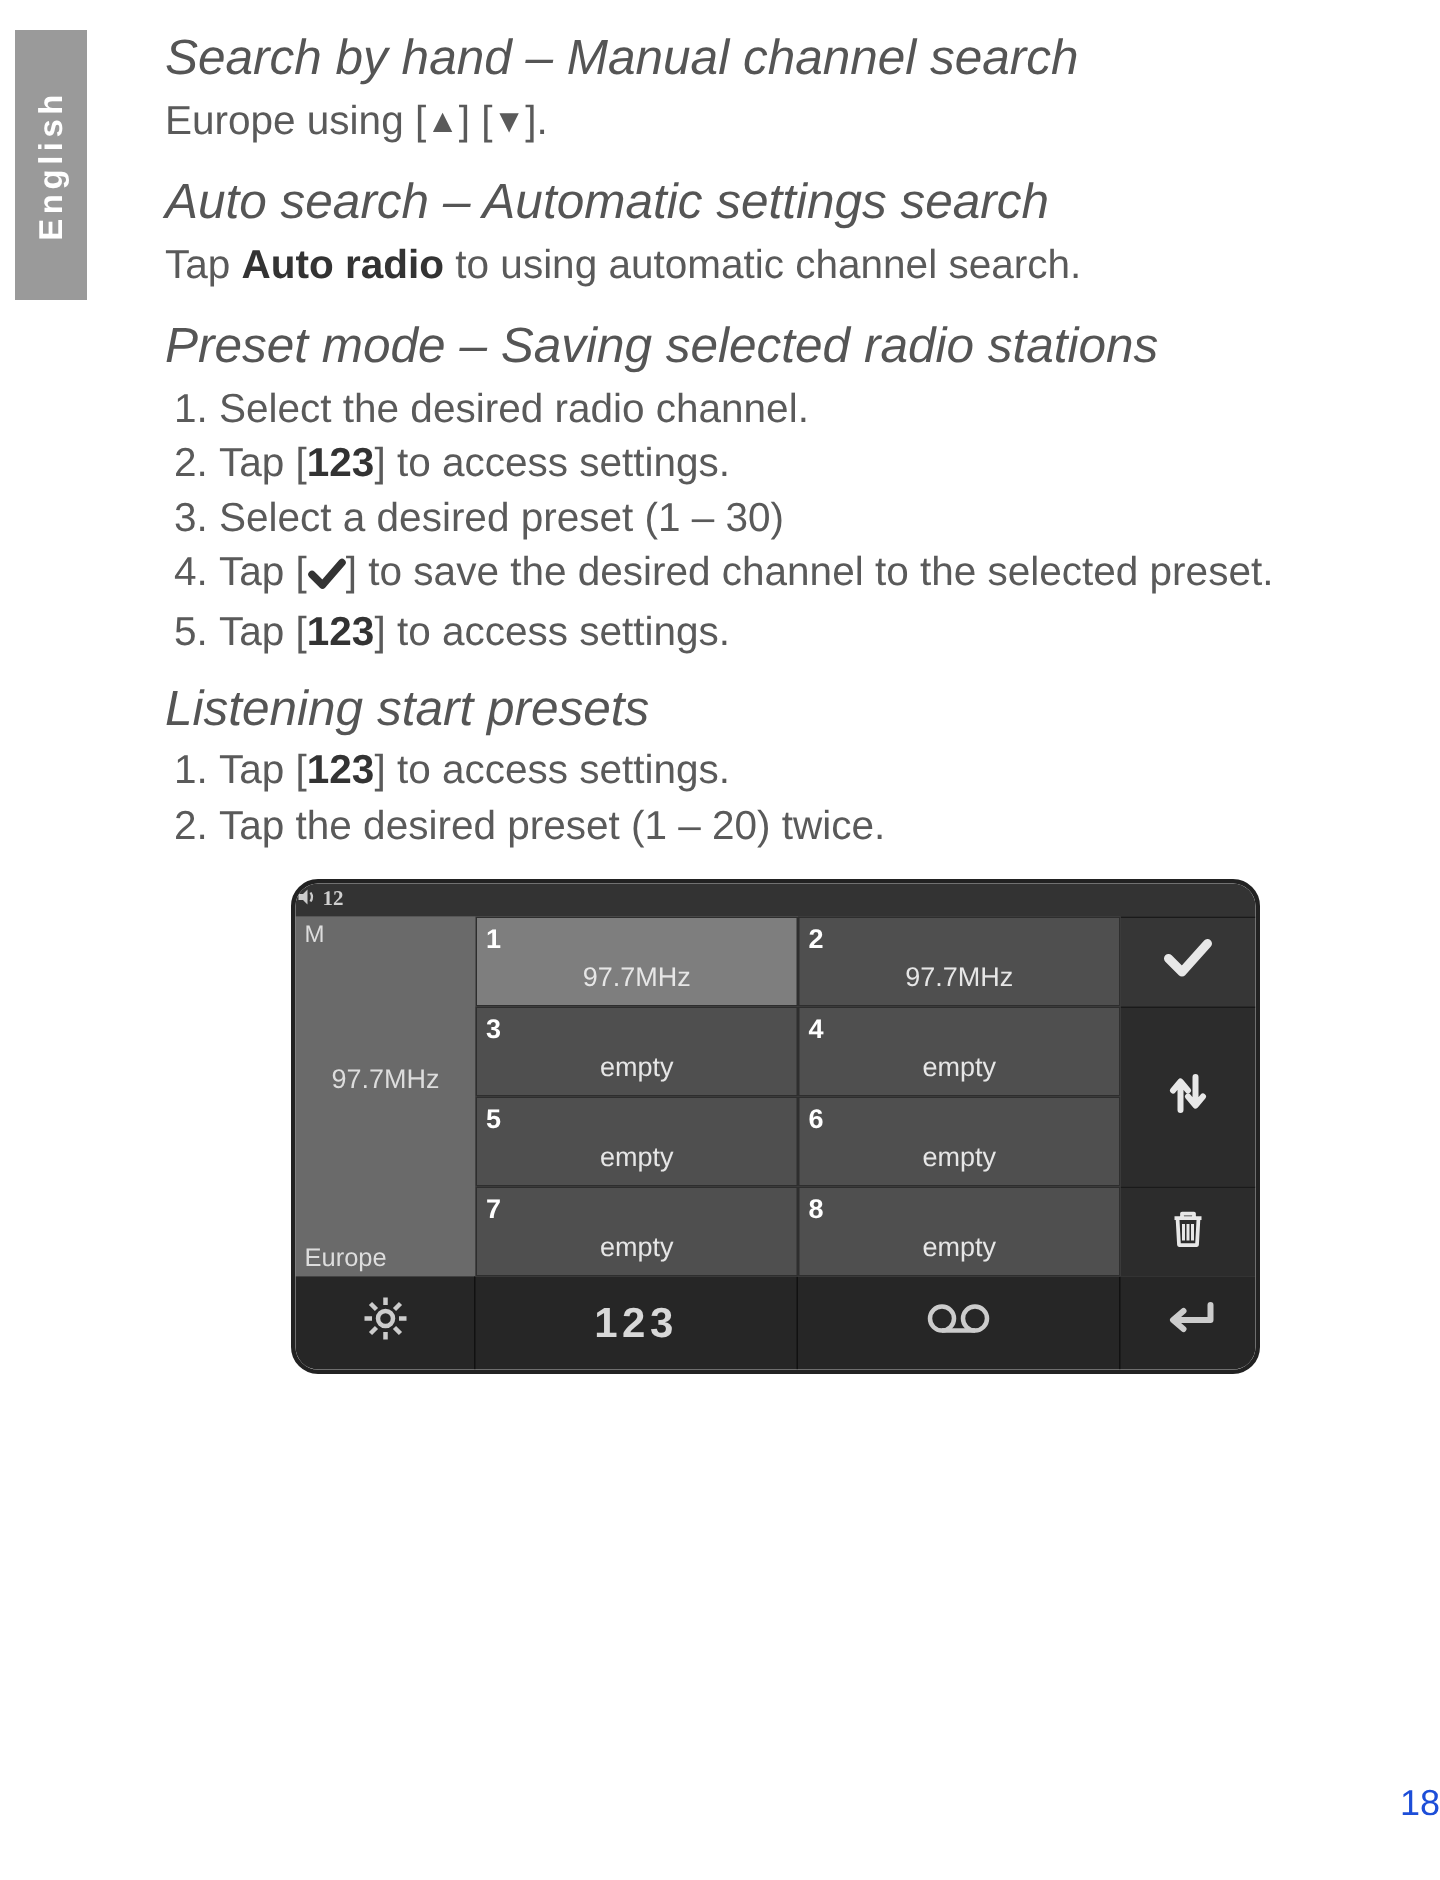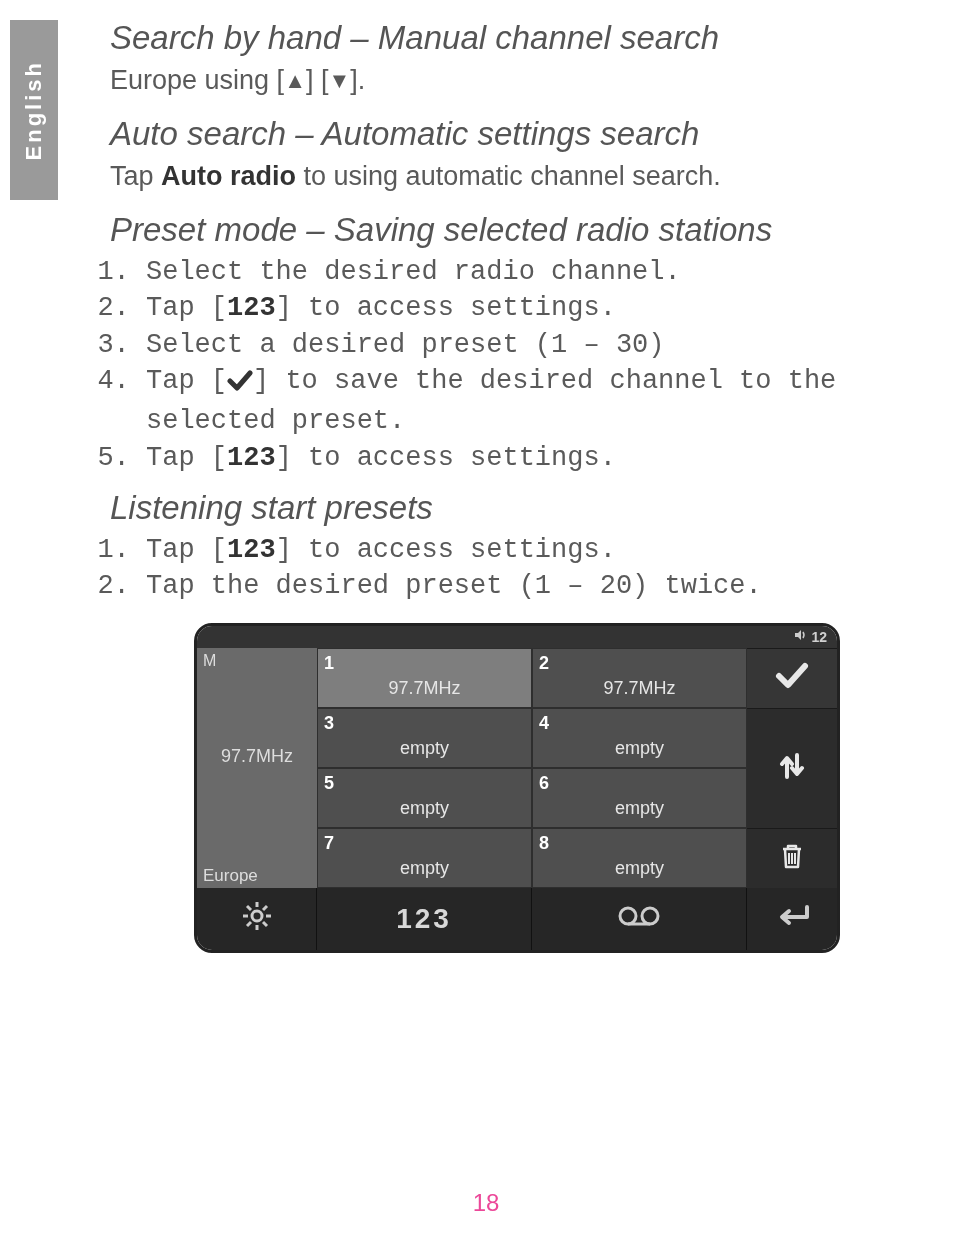--- a/index.html
+++ b/index.html
@@ -47,21 +47,20 @@
   p.body, li {
     font-size: 27px;
     color: #5a5a5a;
     line-height: 1.35;
   }
   p.body { margin: 0 0 16px 0; }
   .bold { font-weight: bold; color:#333; }
   ol {
     margin: 2px 0 12px 0;
     padding-left: 36px;
-    font-family: Liberation Mono, monospace;
   }
   ol li { margin: 0; }
   .arrow-up, .arrow-down { font-size: 22px; vertical-align: 1px; }
   .check-inline {
     display: inline-block;
     vertical-align: -4px;
   }
 
   
   .shot-wrap {
@@ -78,22 +77,23 @@
     grid-template-columns: 120px 1fr 1fr 90px;
     grid-template-rows: 22px repeat(4, 60px) 62px;
     font-family: Arial, sans-serif;
     filter: grayscale(100%);
   }
   .topstrip {
     grid-column: 1 / 5;
     background: #701a75;
     display: flex;
     align-items: center;
-    justify-content: flex-end;
+    justify-content: flex-start;
     padding-right: 10px;
+    font-family: Liberation Serif, serif;
   }
   .vol {
     color: #d0d0d0;
     font-size: 14px;
     font-weight: bold;
     display: flex;
     align-items: center;
     gap: 4px;
   }
   .leftcol {
@@ -155,23 +155,23 @@
     font-size: 22px;
     font-weight: bold;
     border-right: 1px solid #111;
   }
   .bbtn:last-child { border-right: none; }
 
   .page-num {
     position: absolute;
     bottom: 36px;
     left: 12px; right: 0;
-    text-align: center;
+    text-align: right;
     font-size: 24px;
-    color: #ec4899;
+    color: #1d4ed8;
   }
 </style>
 </head>
 <body>
 
 <div class="page">
 
   <div class="lang-tab">
     <span>English</span>
   </div>

